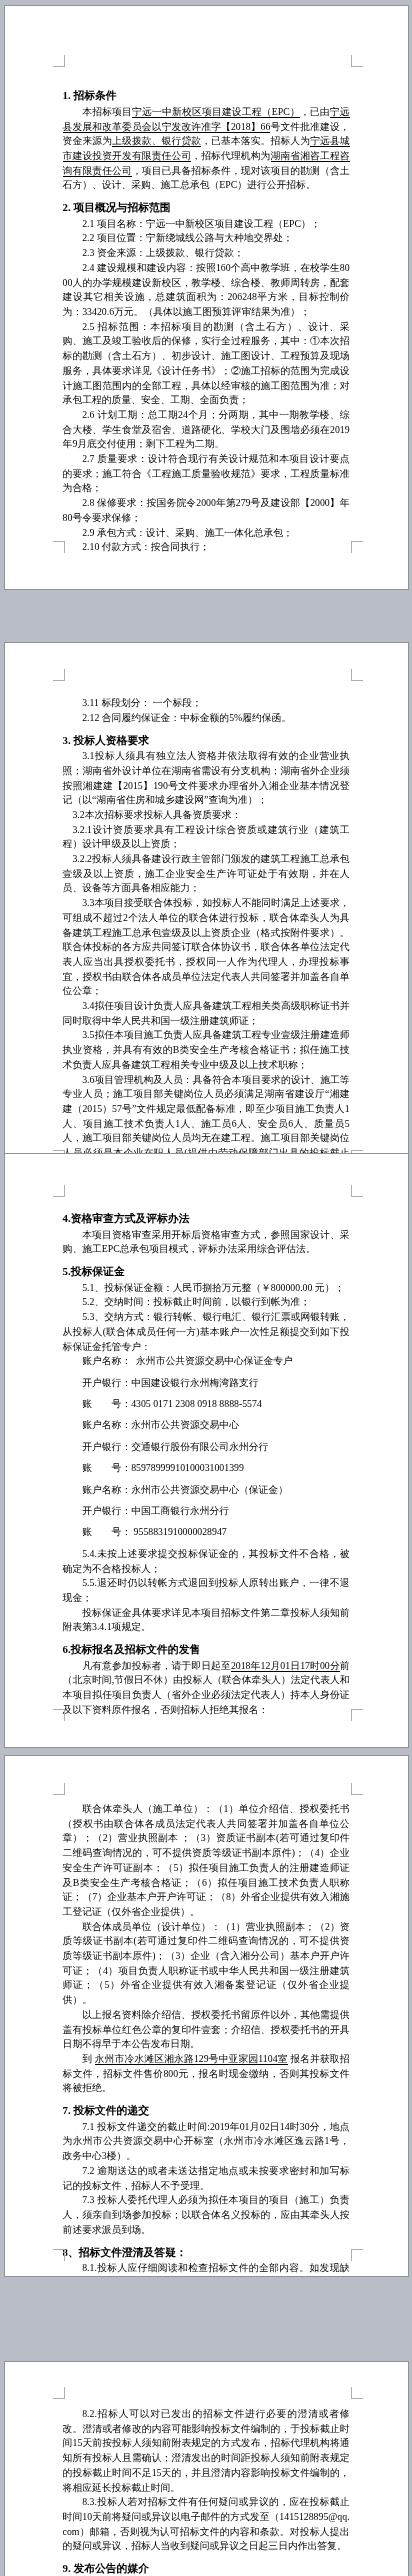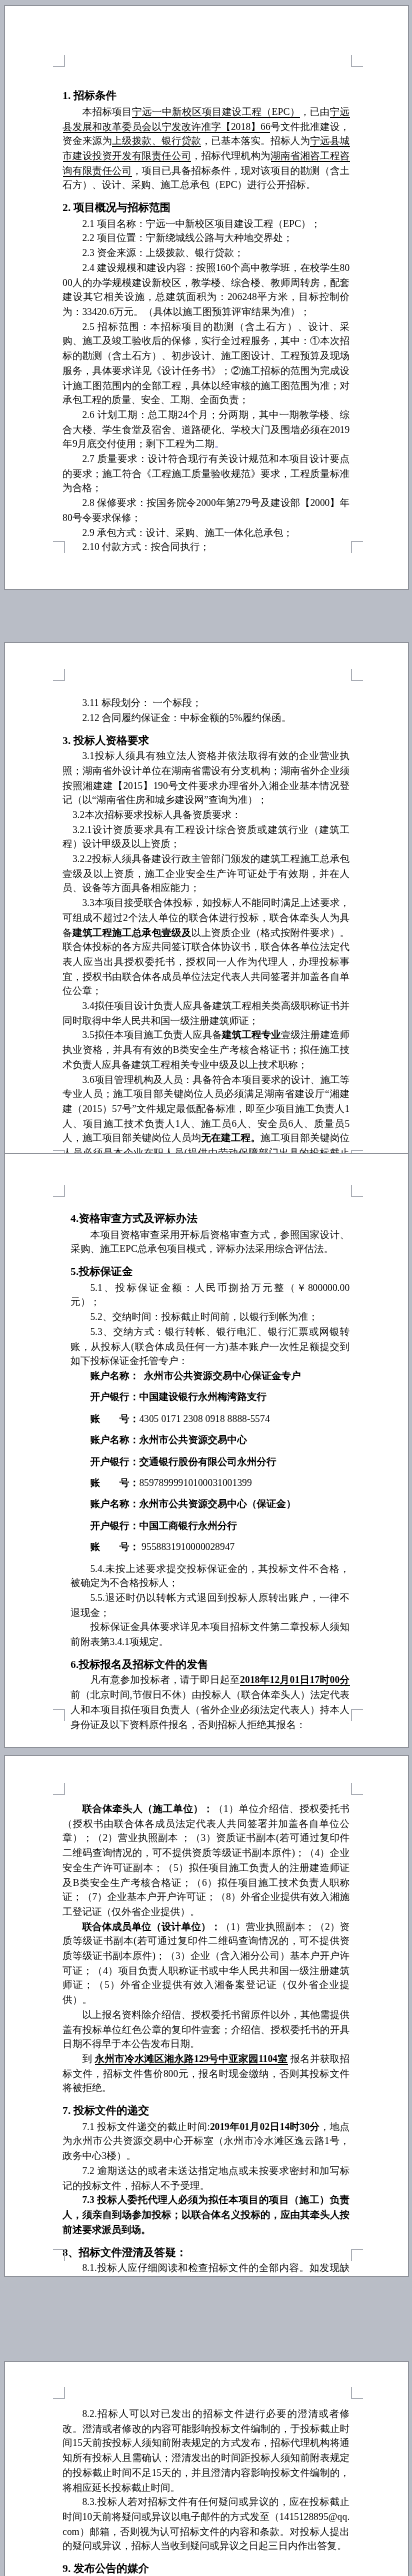--- a/index.html
+++ b/index.html
@@ -5,21 +5,21 @@
 <style>
   html,body{margin:0;padding:0;}
   body{background:#b9bdc6;font-family:"Liberation Serif","DejaVu Serif",serif;}
   #canvas{position:relative;width:413px;height:4008px;margin:0 auto;overflow:hidden;background:#b9bdc6;}
   .page{position:absolute;left:3.6px;width:405px;background:#ffffff;border:0.5px solid #8f929a;box-sizing:border-box;overflow:hidden;}
   .content{padding:0 58px 0 58px;font-size:9.8px;line-height:14.7px;color:#000;text-align:justify;white-space:pre-wrap;word-break:break-all;}
   .h{font-weight:bold;font-size:10.8px;line-height:16.5px;margin:6.2px 0 1px 0;text-align:left;}
   .p{text-indent:2em;}
   .p1{text-indent:1em;font-family:Liberation Serif, serif;}
   .pw{text-indent:2em;margin-bottom:6.7px;}
-  .seg-b{font-weight:bold;}
+  .seg-b{font-weight:normal;}
   .seg-u{border-bottom:0.5px solid #000;}
   .seg-c{color:#3333cc;}
   .mark{position:absolute;width:11.3px;height:11.3px;}
   .mark.tl{border-right:0.5px solid #a9adb5;border-bottom:0.5px solid #a9adb5;}
   .mark.tr2{border-left:0.5px solid #a9adb5;border-bottom:0.5px solid #a9adb5;}
   .mark.bl{border-right:0.5px solid #a9adb5;border-top:0.5px solid #a9adb5;}
   .mark.br{border-left:0.5px solid #a9adb5;border-top:0.5px solid #a9adb5;}
 </style>
 </head>
 <body>
@@ -32,21 +32,21 @@
       <div class="mark br" style="left: 346px; top: 535px;"></div>
       <div class="content" style="padding-top: 75px;"><div class="h"><span>1. 招标条件</span></div><div class="p"><span>本招标项目</span><span class="seg-u">宁远一中新校区项目建设工程（EPC）</span><span>，已由</span><span class="seg-u">宁远县发展和改革委员会以宁发改许准字【2018】66</span><span>号文件批准建设，资金来源为</span><span class="seg-u">上级拨款、银行贷款</span><span>，已基本落实。招标人为</span><span class="seg-u">宁远县城市建设投资开发有限责任公司</span><span>，招标代理机构为</span><span class="seg-u">湖南省湘咨工程咨询有限责任公司</span><span>，项目已具备招标条件，现对该项目的勘测（含土石方）、设计、采购、施工总承包（EPC）进行公开招标。</span></div><div class="h"><span>2. 项目概况与招标范围</span></div><div class="p"><span>2.1 项目名称：宁远一中新校区项目建设工程（EPC）；</span></div><div class="p"><span>2.2 项目位置：宁新绕城线公路与大种地交界处；</span></div><div class="p"><span>2.3 资金来源：上级拨款、银行贷款；</span></div><div class="p"><span>2.4 建设规模和建设内容：按照160个高中教学班，在校学生8000人的办学规模建设新校区，教学楼、综合楼、教师周转房，配套建设其它相关设施，总建筑面积为：206248平方米，目标控制价为：33420.6万元。（具体以施工图预算评审结果为准）；</span></div><div class="p"><span>2.5 招标范围：本招标项目的勘测（含土石方）、设计、采购、施工及竣工验收后的保修，实行全过程服务，其中：①本次招标的勘测（含土石方）、初步设计、施工图设计、工程预算及现场服务，具体要求详见《设计任务书》；②施工招标的范围为完成设计施工图范围内的全部工程，具体以经审核的施工图范围为准；对承包工程的质量、安全、工期、全面负责；</span></div><div class="p"><span>2.6 计划工期：总工期24个月；分两期，其中一期教学楼、综合大楼、学生食堂及宿舍、道路硬化、学校大门及围墙必须在2019年9月底交付使用；剩下工程为二期</span><span class="seg-c">。</span></div><div class="p"><span>2.7 质量要求：设计符合现行有关设计规范和本项目设计要点的要求；施工符合《工程施工质量验收规范》要求，工程质量标准为合格；</span></div><div class="p"><span>2.8 保修要求：按国务院令2000年第279号及建设部【2000】年80号令要求保修；</span></div><div class="p"><span>2.9 承包方式：设计、采购、施工一体化总承包；</span></div><div class="p"><span>2.10 付款方式：按合同执行；</span></div></div>
     </div>
     <div class="page" style="top: 598px; height: 548px; margin-top: 44px;">
       <div class="mark tl" style="left: 48px; top: 26px;"></div>
       <div class="mark tr2" style="left: 346px; top: 26px;"></div>
       <div class="mark bl" style="left: 48px; top: 507px;"></div>
       <div class="mark br" style="left: 346px; top: 507px;"></div>
       <div class="content" style="padding-top: 53px;"><div class="p"><span>3.11 标段划分： 一个标段；</span></div><div class="p"><span>2.12 合同履约保证金：中标金额的5%履约保函。</span></div><div class="h"><span>3. 投标人资格要求</span></div><div class="p"><span>3.1投标人须具有独立法人资格并依法取得有效的企业营业执照；湖南省外设计单位在湖南省需设有分支机构；湖南省外企业须按照湘建建【2015】190号文件要求办理省外入湘企业基本情况登记（以“湖南省住房和城乡建设网”查询为准）；</span></div><div class="p1"><span>3.2本次招标要求投标人具备资质要求：</span></div><div class="p1"><span>3.2.1设计资质要求具有工程设计综合资质或建筑行业（建筑工程）设计甲级及以上资质；</span></div><div class="p1"><span>3.2.2投标人须具备建设行政主管部门颁发的建筑工程施工总承包壹级及以上资质，施工企业安全生产许可证处于有效期，并在人员、设备等方面具备相应能力；</span></div><div class="p"><span>3.3本项目接受联合体投标，如投标人不能同时满足上述要求，可组成不超过2个法人单位的联合体进行投标，联合体牵头人为具备</span><span class="seg-b">建筑工程施工总承包壹级及</span><span>以上资质企业（格式按附件要求）。联合体投标的各方应共同签订联合体协议书，联合体各单位法定代表人应当出具授权委托书，授权同一人作为代理人，办理投标事宜，授权书由联合体各成员单位法定代表人共同签署并加盖各自单位公章；</span></div><div class="p"><span>3.4拟任项目设计负责人应具备建筑工程相关类高级职称证书并同时取得中华人民共和国一级注册建筑师证；</span></div><div class="p"><span>3.5拟任本项目施工负责人应具备</span><span class="seg-b">建筑工程专业</span><span>壹级注册建造师执业资格，并具有有效的B类安全生产考核合格证书；拟任施工技术负责人应具备建筑工程相关专业中级及以上技术职称；</span></div><div class="p"><span>3.6项目管理机构及人员：具备符合本项目要求的设计、施工等专业人员；施工项目部关键岗位人员必须满足湖南省建设厅“湘建建（2015）57号”文件规定最低配备标准，即至少项目施工负责人1人、项目施工技术负责人1人、施工员6人、安全员6人、质量员5人，施工项目部关键岗位人员均</span><span class="seg-b">无在建工程。</span><span>施工项目部关键岗位人员必须是本企业在职人员(提供由劳动保障部门出具的投标截止时间前</span><span class="seg-b">近一年内连续六个月（2018年05月至2018年10月）</span><span>的养老保险证明，并提供查询网址和密码）。</span></div></div>
     </div>
-    <div class="page" style="top: 1153px; height: 595px; padding-left: 8px;">
+    <div class="page" style="top: 1153px; height: 595px;">
       <div class="mark tl" style="left: 48px; top: 31px;"></div>
       <div class="mark tr2" style="left: 346px; top: 31px;"></div>
       <div class="mark bl" style="left: 48px; top: 555px;"></div>
       <div class="mark br" style="left: 346px; top: 555px;"></div>
       <div class="content" style="padding-top: 50px;"><div class="h"><span>4.资格审查方式及评标办法</span></div><div class="p"><span>本项目资格审查采用开标后资格审查方式，参照国家设计、采购、施工EPC总承包项目模式，评标办法采用综合评估法。</span></div><div class="h"><span>5.投标保证金</span></div><div class="p"><span>5.1、投标保证金额：人民币捌拾万元整（￥800000.00 元）；</span></div><div class="p"><span>5.2、交纳时间：投标截止时间前，以银行到帐为准；</span></div><div class="p"><span>5.3、交纳方式：银行转帐、银行电汇、银行汇票或网银转账，从投标人(联合体成员任何一方)基本账户一次性足额提交到如下投标保证金托管专户：</span></div><div class="pw"><span class="seg-b">账户名称：  永州市公共资源交易中心保证金专户</span></div><div class="pw"><span class="seg-b">开户银行：中国建设银行永州梅湾路支行</span></div><div class="pw"><span class="seg-b">账　　号：</span><span>4305 0171 2308 0918 8888-5574</span></div><div class="pw"><span class="seg-b">账户名称：永州市公共资源交易中心</span></div><div class="pw"><span class="seg-b">开户银行：交通银行股份有限公司永州分行</span></div><div class="pw"><span class="seg-b">账　　号：</span><span>85978999910100031001399</span></div><div class="pw"><span class="seg-b">账户名称：永州市公共资源交易中心（保证金）</span></div><div class="pw"><span class="seg-b">开户银行：中国工商银行永州分行</span></div><div class="pw"><span class="seg-b">账　　号：</span><span> 9558831910000028947</span></div><div class="p"><span>5.4.未按上述要求提交投标保证金的，其投标文件不合格，被确定为不合格投标人；</span></div><div class="p"><span>5.5.退还时仍以转帐方式退回到投标人原转出账户，一律不退现金；</span></div><div class="p"><span>投标保证金具体要求详见本项目招标文件第二章投标人须知前附表第3.4.1项规定。</span></div><div class="h"><span>6.投标报名及招标文件的发售</span></div><div class="p"><span>凡有意参加投标者，请于即日起至</span><span class="seg-b seg-u">2018年12月01日17时00分</span><span>前（北京时间,节假日不休）由投标人（联合体牵头人）法定代表人和本项目拟任项目负责人（省外企业必须法定代表人）持本人身份证及以下资料原件报名，否则招标人拒绝其报名：</span></div></div>
     </div>
     <div class="page" style="top: 1755px; height: 522px;">
       <div class="mark tl" style="left: 48px; top: 27px;"></div>
       <div class="mark tr2" style="left: 346px; top: 27px;"></div>
       <div class="mark bl" style="left: 48px; top: 493px;"></div>

